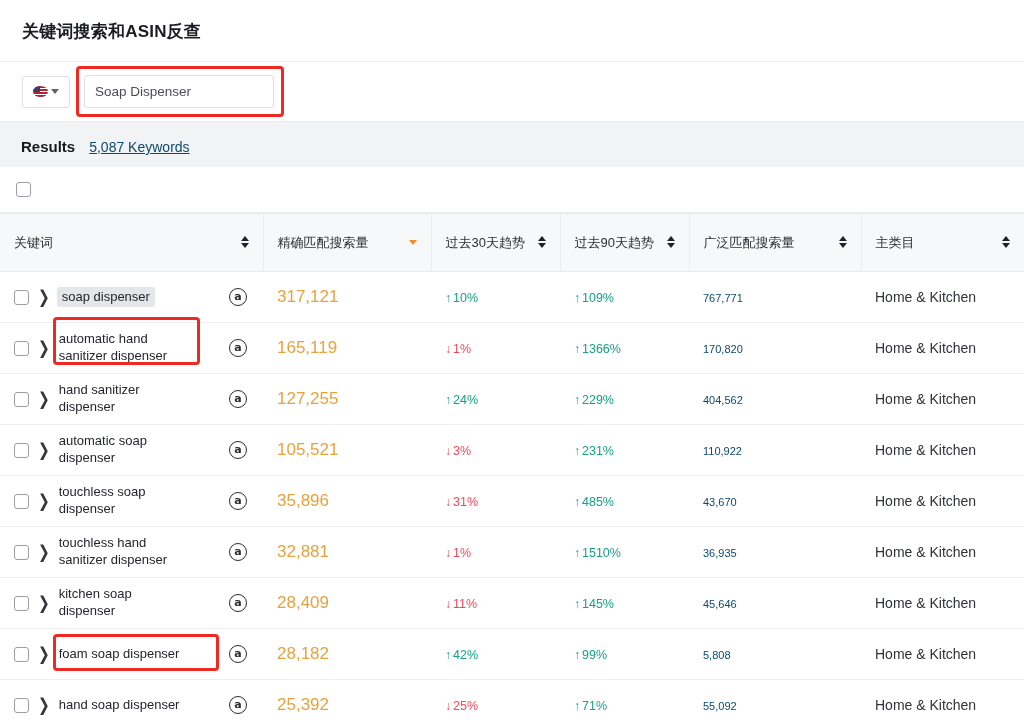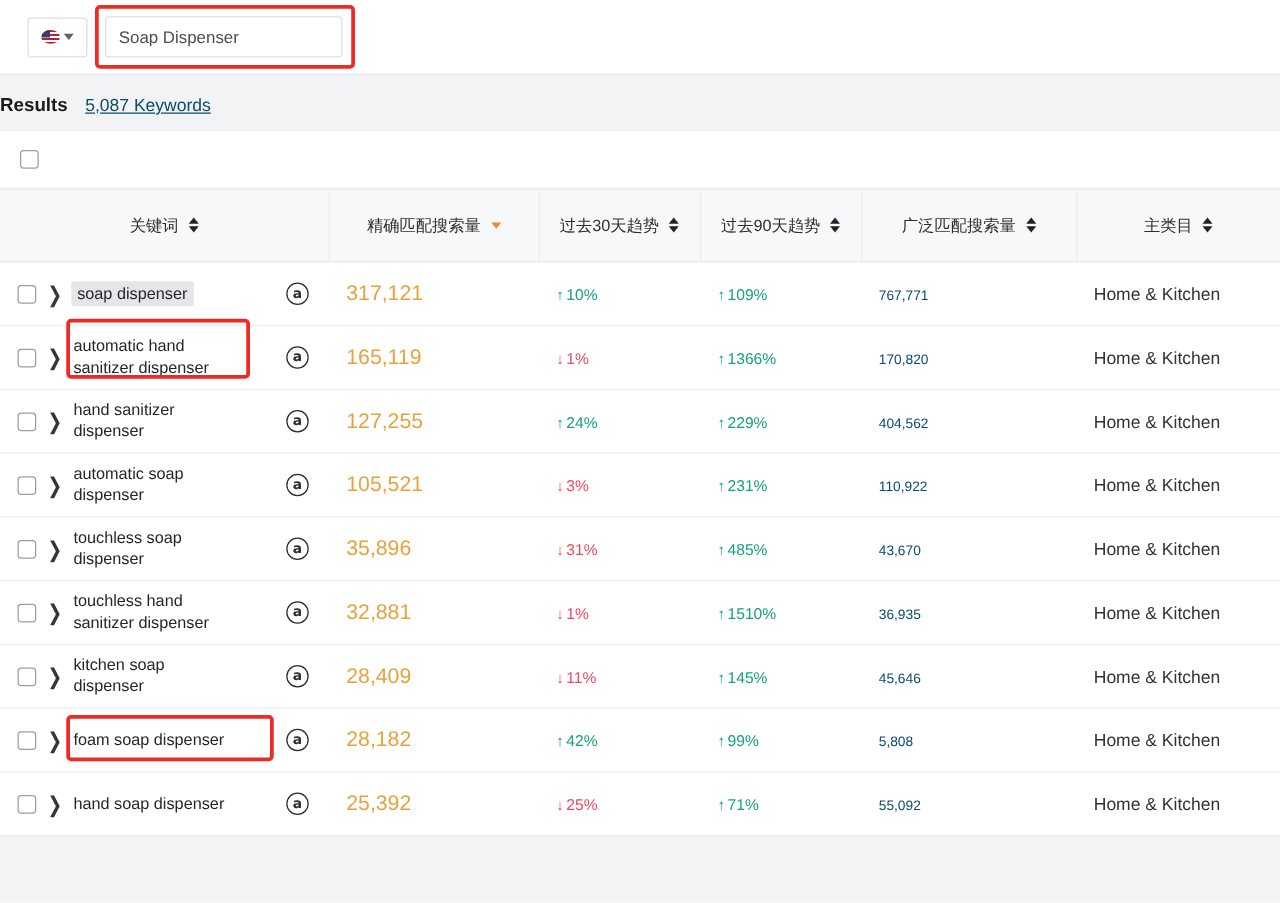--- a/index.html
+++ b/index.html
@@ -92,21 +92,21 @@
     pointer-events: none;
     z-index: 6;
   }
   #anno-search { left: -8px; top: -9px; width: 208px; height: 51px; }
 
   
   .results-row {
     display: flex;
     align-items: baseline;
     gap: 14px;
-    padding: 16px 0 12px 0;
+    padding: 16px 0 12px 21px;
     background: #f2f3f5;
   }
   .results-label { font-size: 15px; font-weight: bold; color: #17191c; }
   .results-count { font-size: 14px; color: #0c4a6e; text-decoration: underline; }
 
   
   .selectall-strip {
     background: #fff;
     height: 46px;
     display: flex;
@@ -141,21 +141,21 @@
     padding: 0 14px;
     font-size: 13px;
     font-weight: normal;
     color: #2c2e33;
     text-align: left;
   }
   table.kw thead th:last-child { border-right: none; }
   .th-inner {
     display: flex;
     align-items: center;
-    justify-content: center;
+    justify-content: space-between;
     gap: 8px;
     width: 100%;
   }
   .th-label { line-height: 1.35; }
   .sorter {
     display: inline-flex;
     flex-direction: column;
     gap: 2px;
     flex: none;
     cursor: pointer;
@@ -252,20 +252,21 @@
     border: 3px solid #ee2a23;
     border-radius: 4px;
     pointer-events: none;
     z-index: 5;
   }
 </style>
 </head>
 <body>
 
 <div class="panel">
+  <div class="panel-title">关键词搜索和ASIN反查</div>
 
   <div class="search-bar">
     <div class="country-select">
       <span class="flag"></span>
       <span class="caret-down"></span>
     </div>
     <div class="search-input-wrap">
       <input class="search-input" type="text" value="Soap Dispenser" style="">
       <div class="anno" id="anno-search"></div>
     </div>

